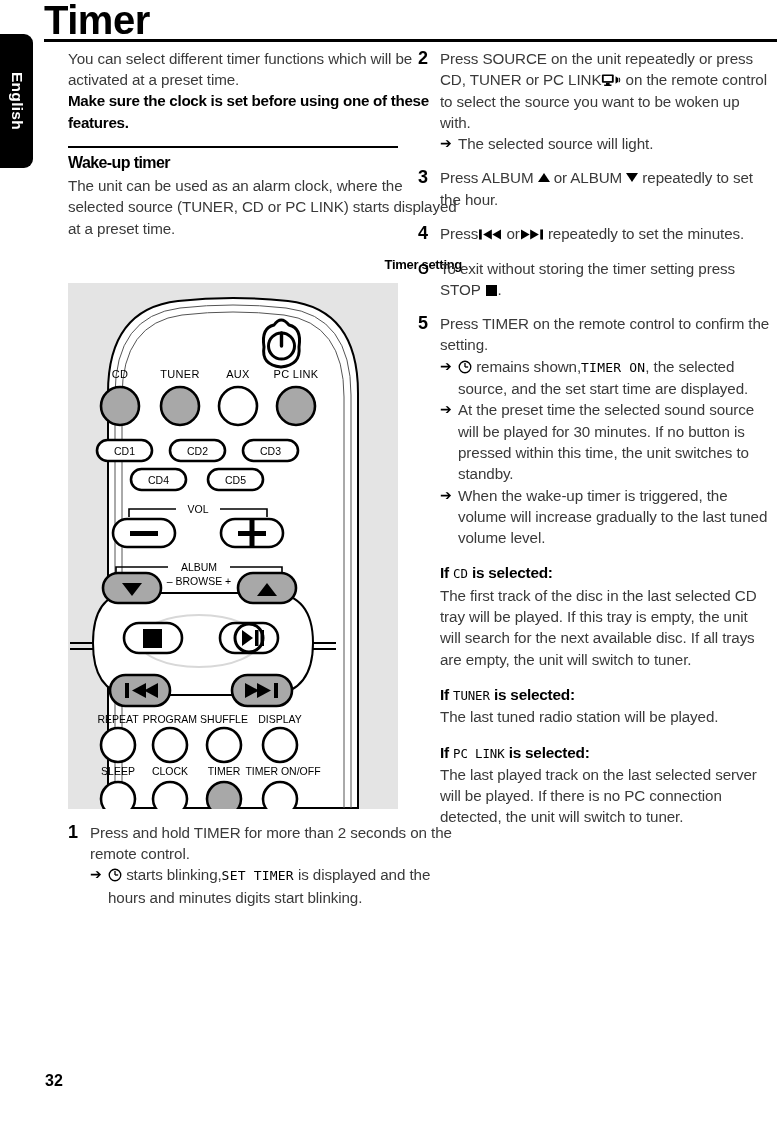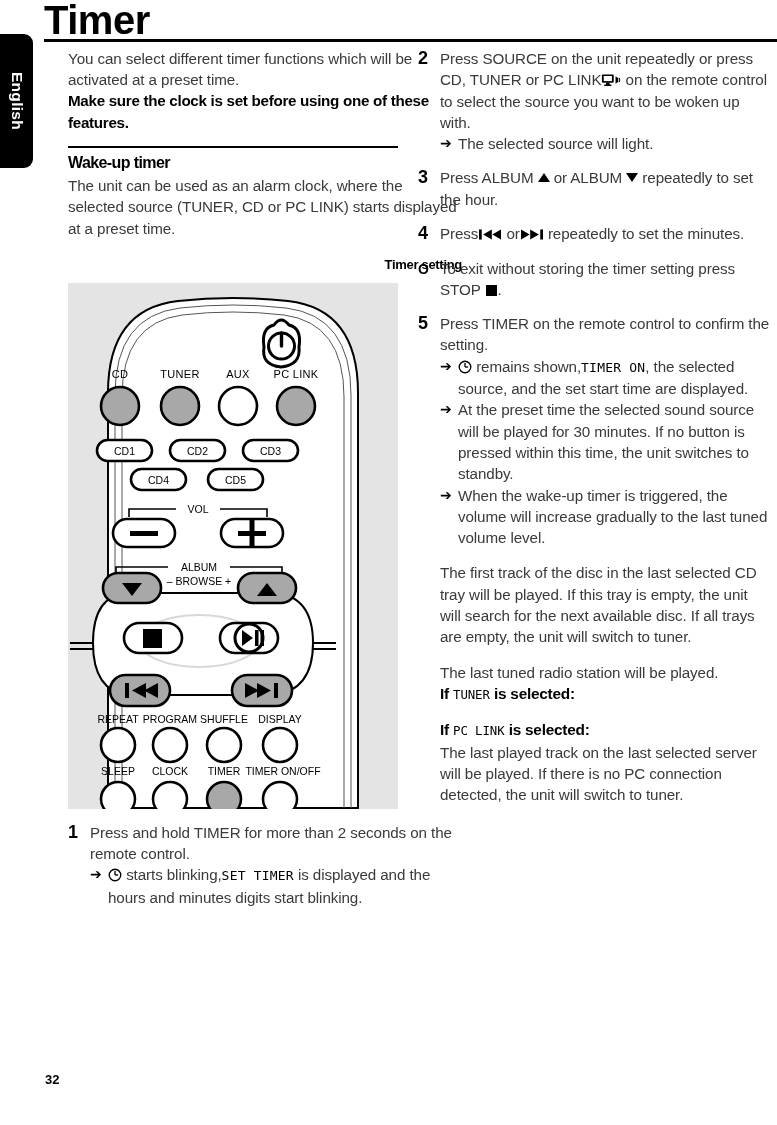--- a/index.html
+++ b/index.html
@@ -200,21 +200,21 @@
   }
   .tri-up { border-bottom: 9px solid #000; }
   .tri-down { border-top: 9px solid #000; }
   .ico-prev, .ico-next { width: 24px; height: 11px; vertical-align: -1px; }
 
   
   .page-num {
     position: absolute;
     left: 45px;
     top: 1072px;
-    font-size: 13px;
+    font-size: 16px;
     font-weight: bold;
     color: #000;
   }
 </style>
 </head>
 <body>
 
 <div class="lang-tab">
   <span class="lang-text">English</span>
 </div>
@@ -471,30 +471,35 @@
         <span class="arrow-body">At the preset time the selected sound source will be played for 30 minutes. If no button is pressed within this time, the unit switches to standby.</span>
       </div>
 
       <div class="arrow-line">
         <span class="arrow-mark">➔</span>
         <span class="arrow-body">When the wake-up timer is triggered, the volume will increase gradually to the last tuned volume level.</span>
       </div>
 
       
       <div class="cond-block">
+        <div>
+          <strong class="cond">If</strong>
+          <span class="mono-sm">CD</span>
+          <strong class="cond">is selected:</strong>
+        </div>
         <div>The first track of the disc in the last selected CD tray will be played. If this tray is empty, the unit will search for the next available disc. If all trays are empty, the unit will switch to tuner.</div>
       </div>
 
       <div class="cond-block">
-        <div>The last tuned radio station will be played.</div>
         <div>
           <strong class="cond">If</strong>
           <span class="mono-sm">TUNER</span>
           <strong class="cond">is selected:</strong>
         </div>
+        <div>The last tuned radio station will be played.</div>
       </div>
 
       <div class="cond-block">
         <div>
           <strong class="cond">If</strong>
           <span class="mono-sm">PC LINK</span>
           <strong class="cond">is selected:</strong>
         </div>
         <div>The last played track on the last selected server will be played. If there is no PC connection detected, the unit will switch to tuner.</div>
       </div>

